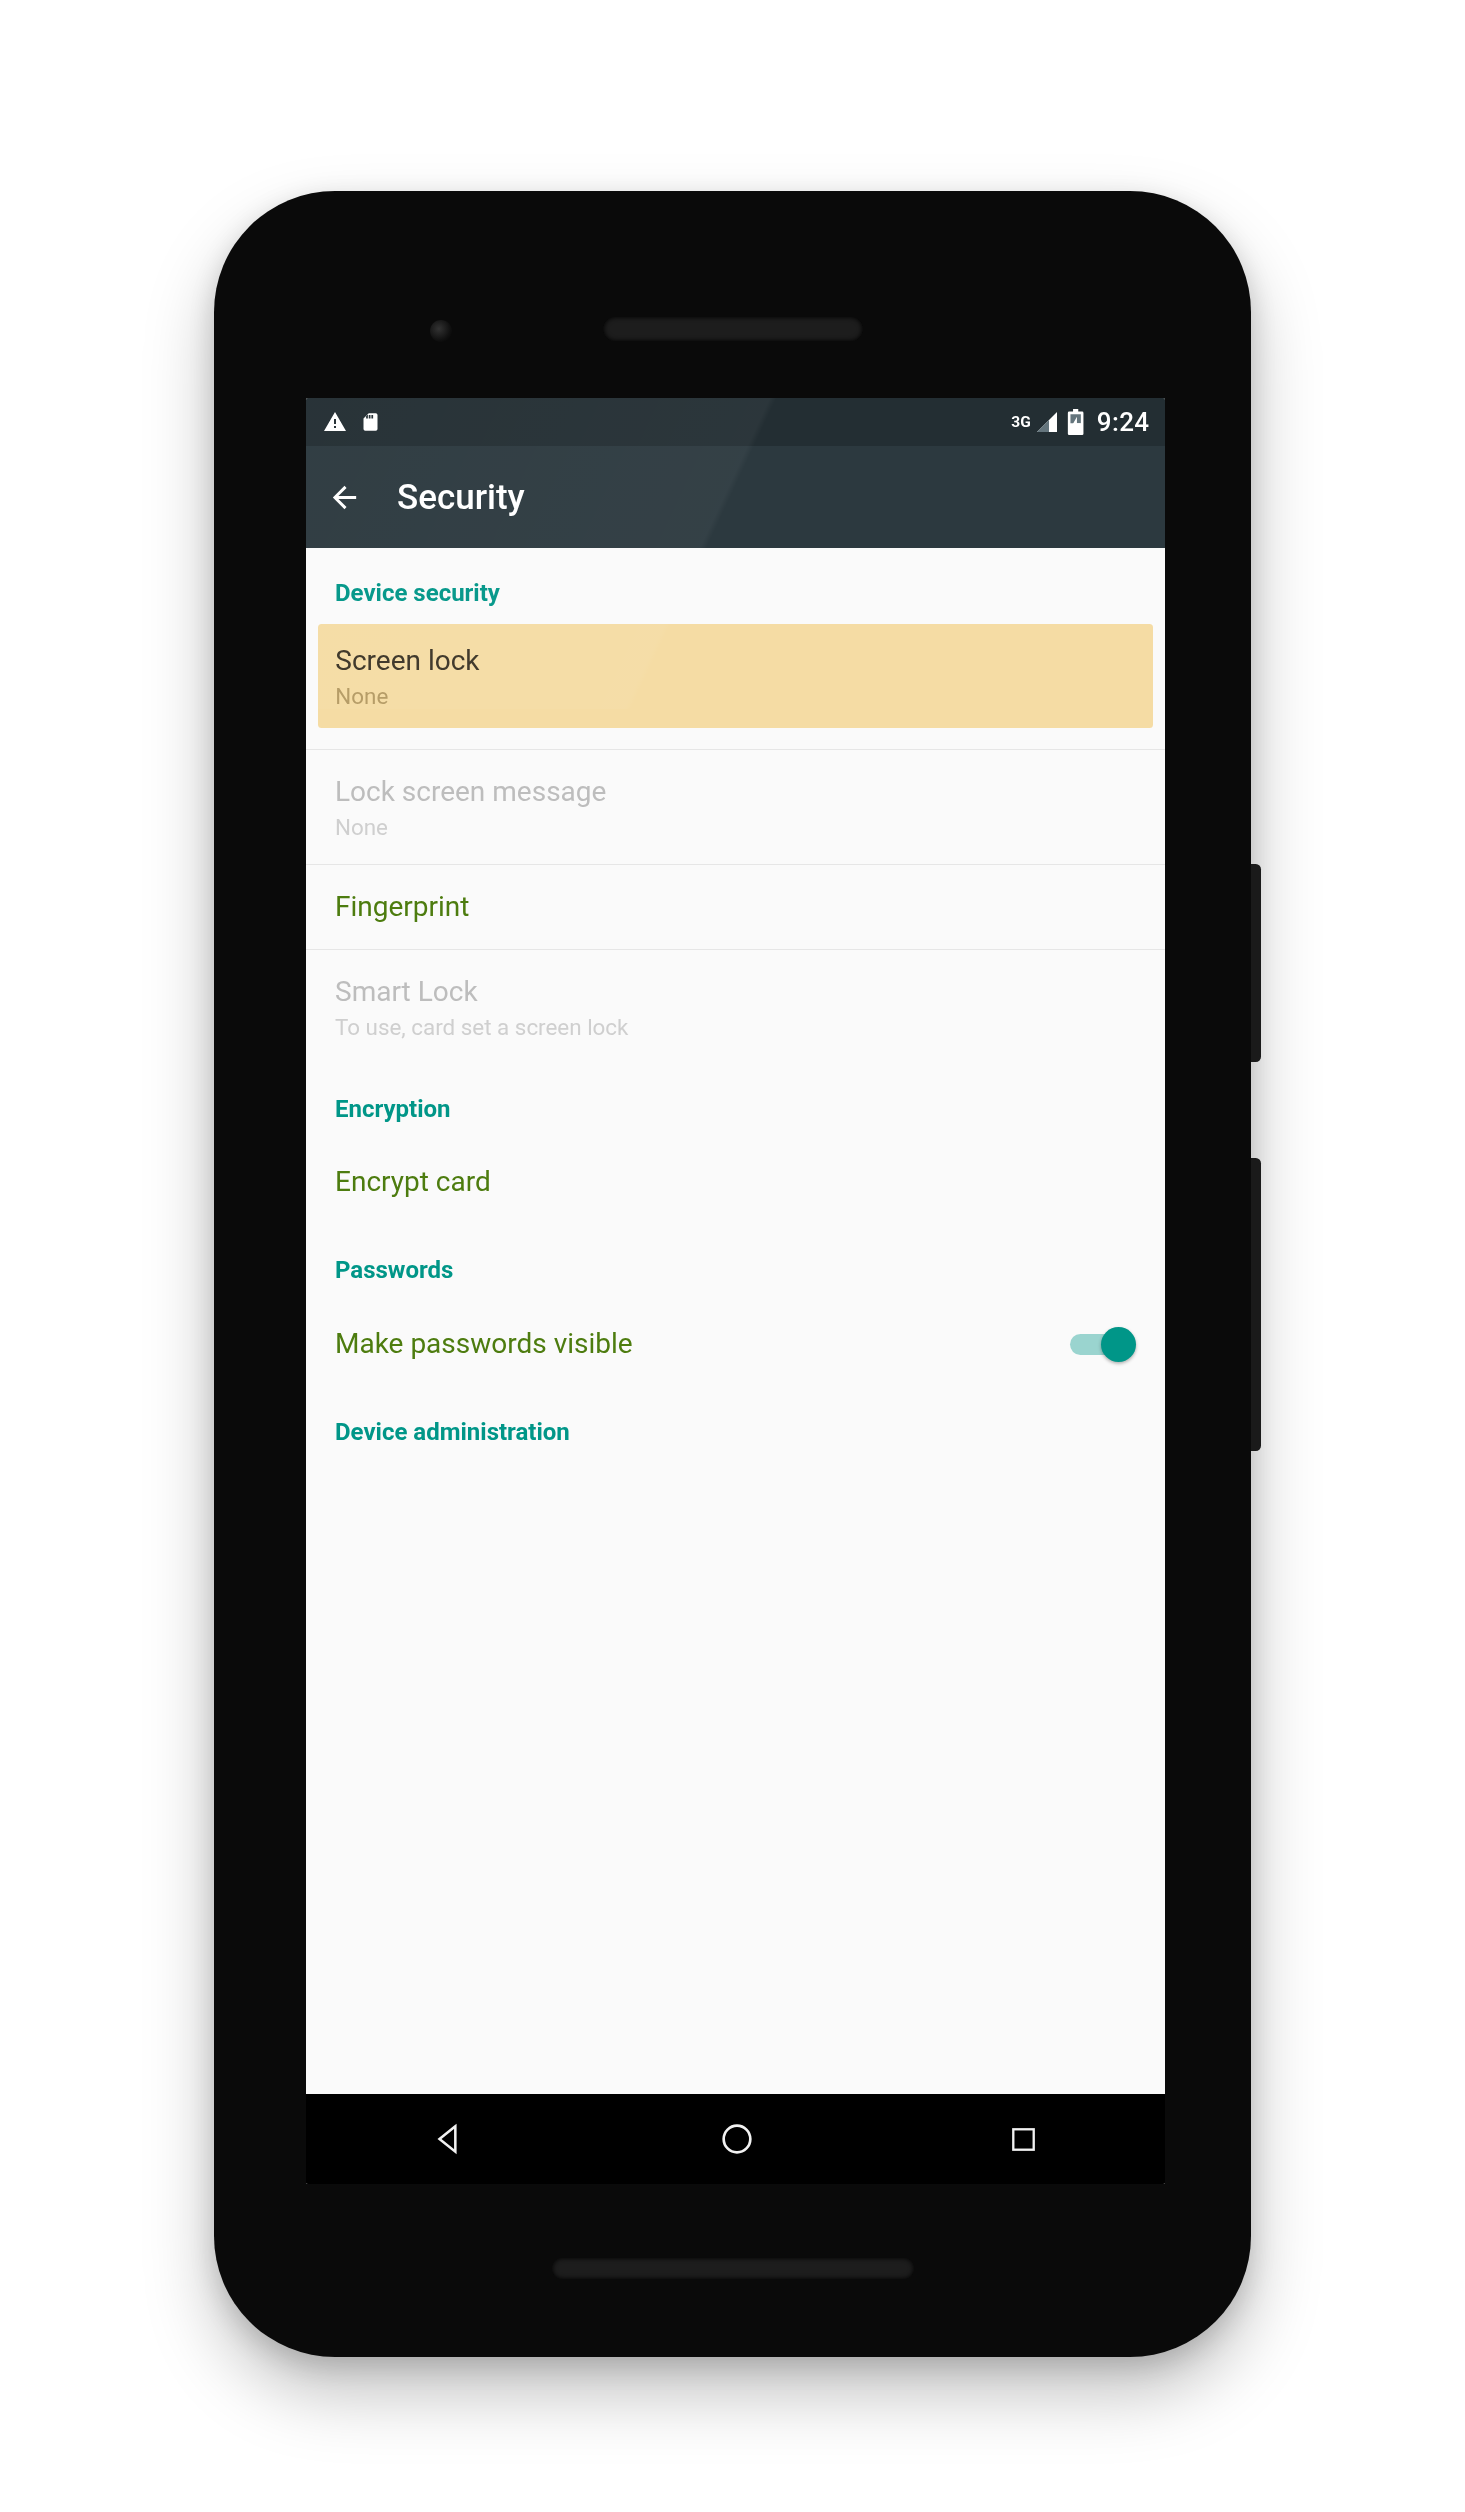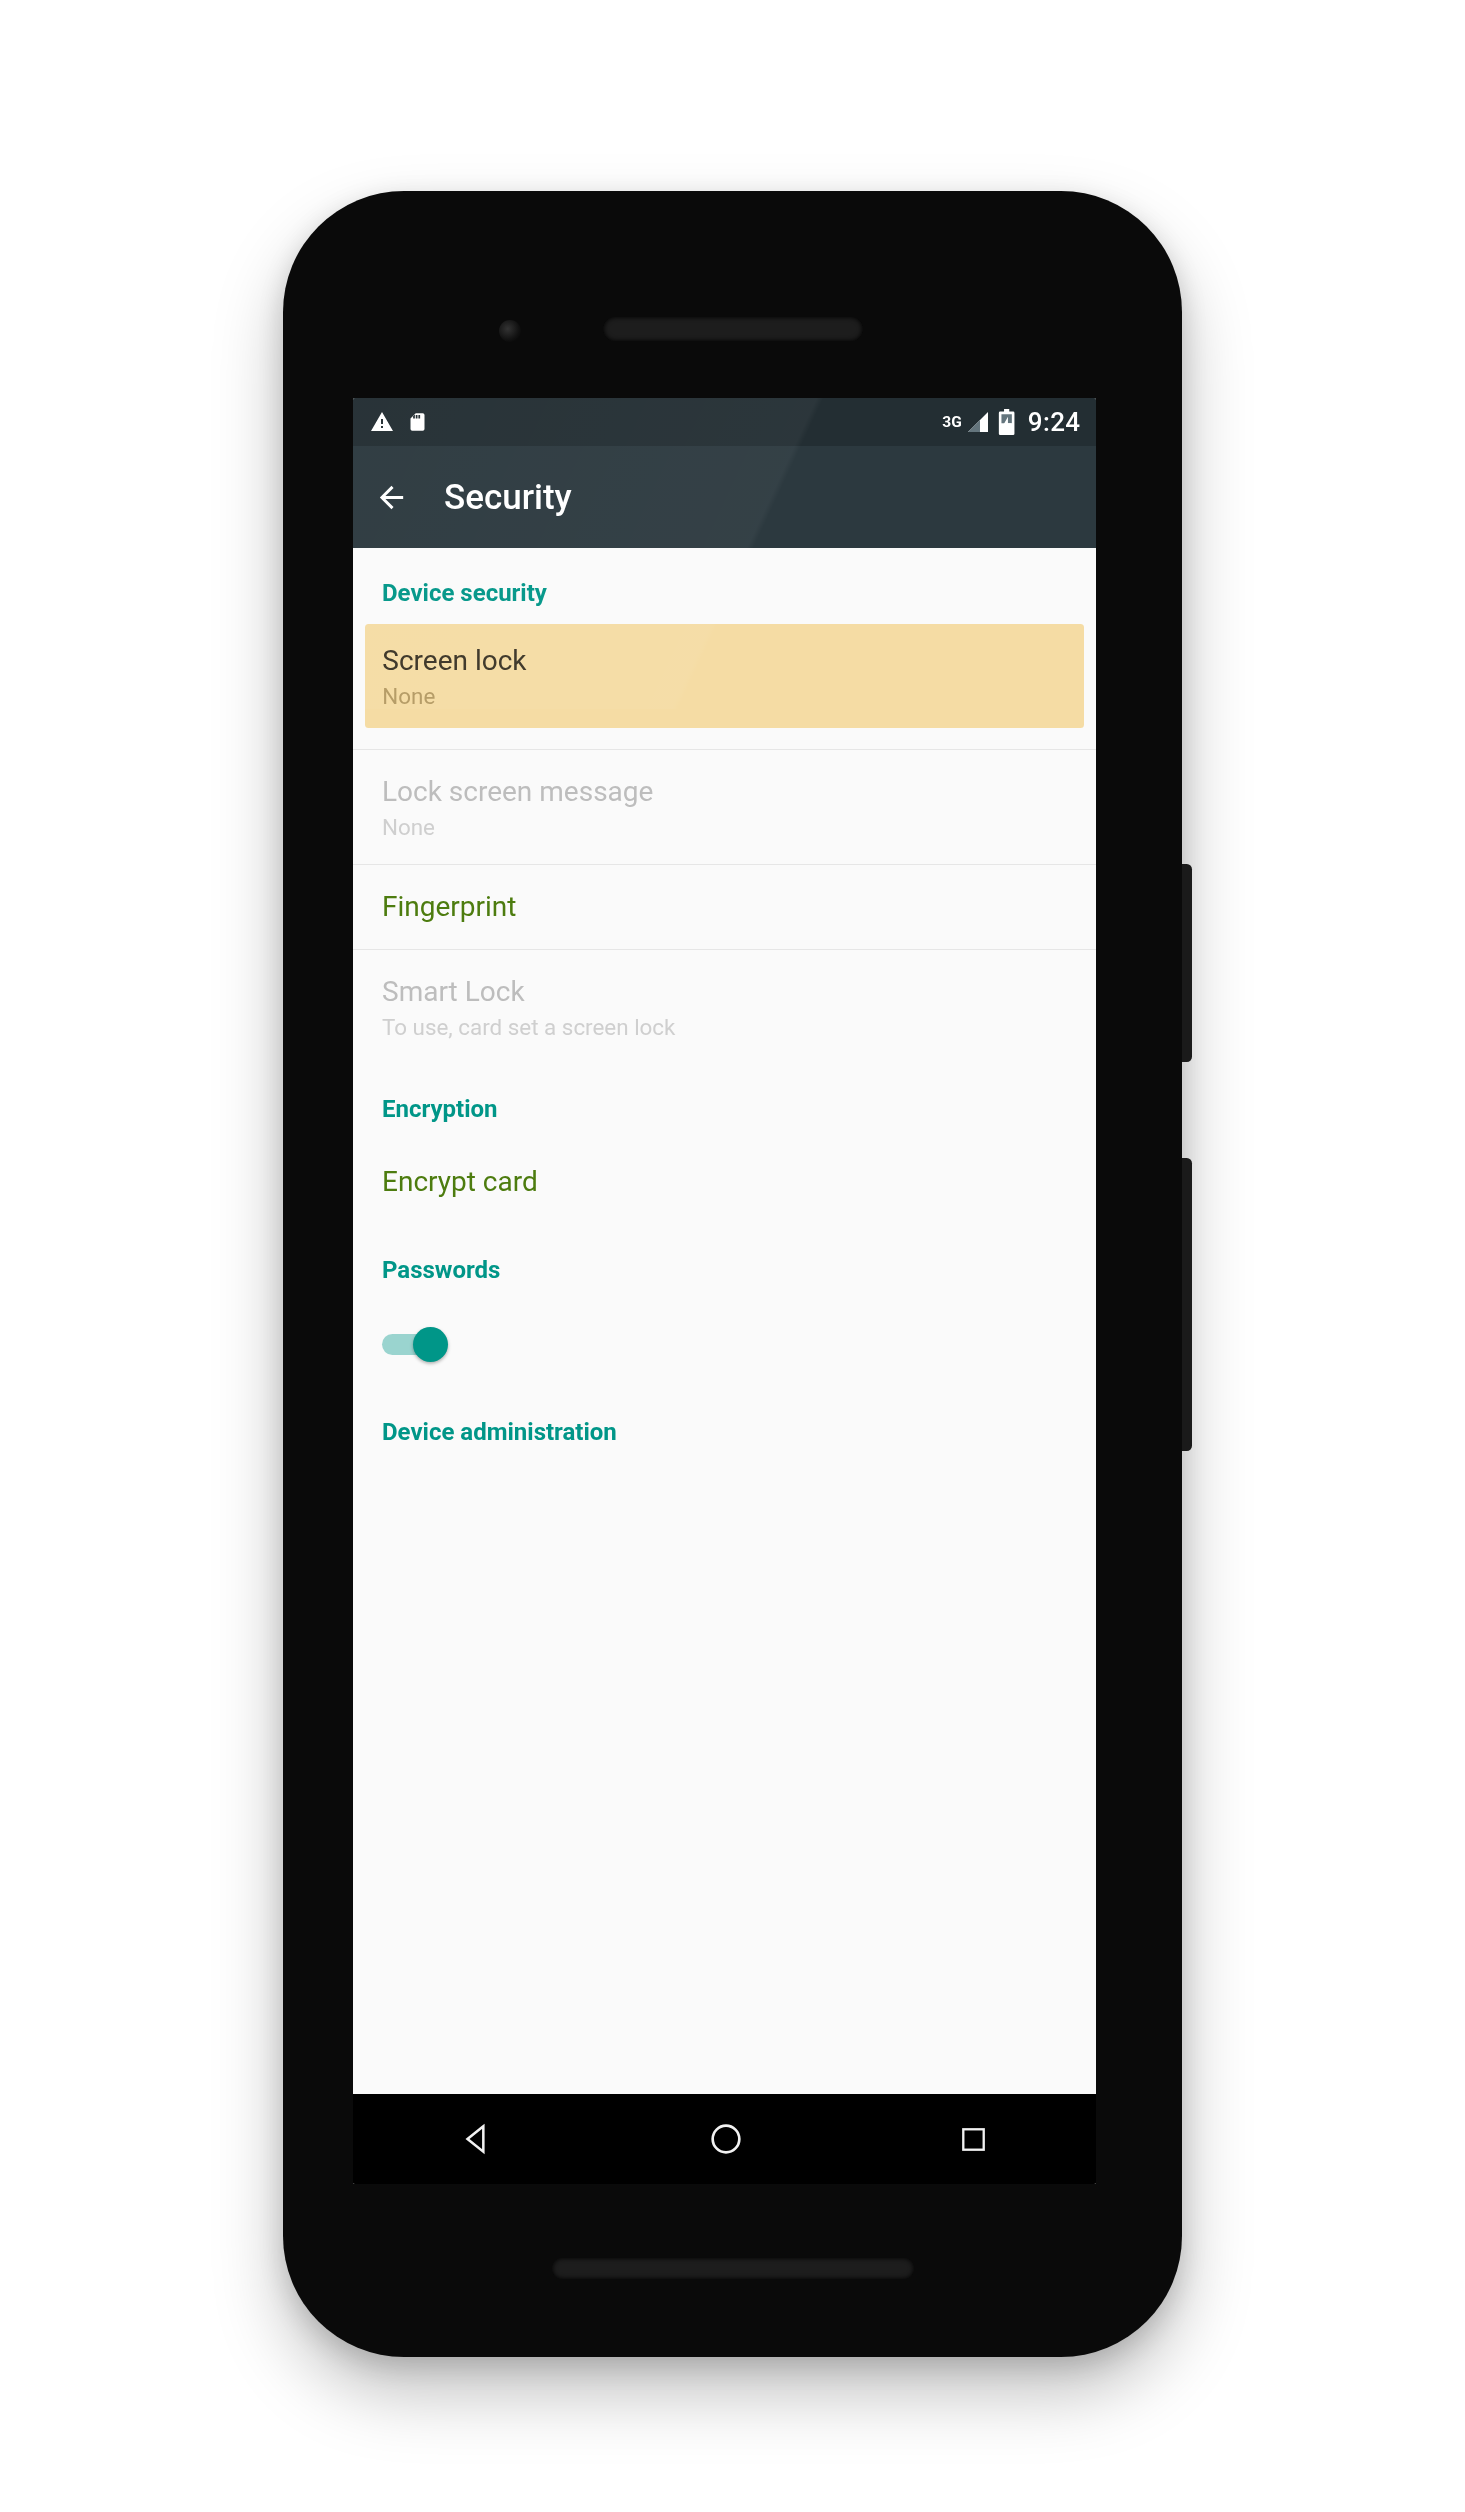--- a/index.html
+++ b/index.html
@@ -6,25 +6,25 @@
   html, body { width: 1465px; height: 2512px; background: #ffffff; }
   body {
     font-family: Roboto, "Helvetica Neue", Arial, sans-serif;
     display: flex;
     align-items: center;
     justify-content: center;
   }
 
   
   .phone {
-    width: 899px;
+    width: 1037px;
     height: 2166px;
     background: #0a0a0a;
     border-radius: 121px;
-    padding: 207px 86px 173px 70px;
+    padding: 207px 86px 173px 92px;
     position: relative;
     box-shadow: 0 35px 69px rgba(0,0,0,0.25), 0 8.6px 26px rgba(0,0,0,0.15);
     margin-top: 36px;
   }
   .speaker-top {
     position: absolute;
     top: 126px; left: 50%; transform: translateX(-50%);
     width: 259px; height: 24px;
     background: #1d1d1d;
     border-radius: 12px;
@@ -290,20 +290,23 @@
         <div class="txt">
           <div class="primary">Encrypt card</div>
         </div>
       </div>
 
 
 
       <div class="section-header">Passwords</div>
 
       <div class="row">
+        <div class="txt">
+          <div class="primary">Make passwords visible</div>
+        </div>
         <div class="switch">
           <div class="track"></div>
           <div class="thumb"></div>
         </div>
       </div>
 
       <div class="section-header">Device administration</div>
 
     </div>
 

